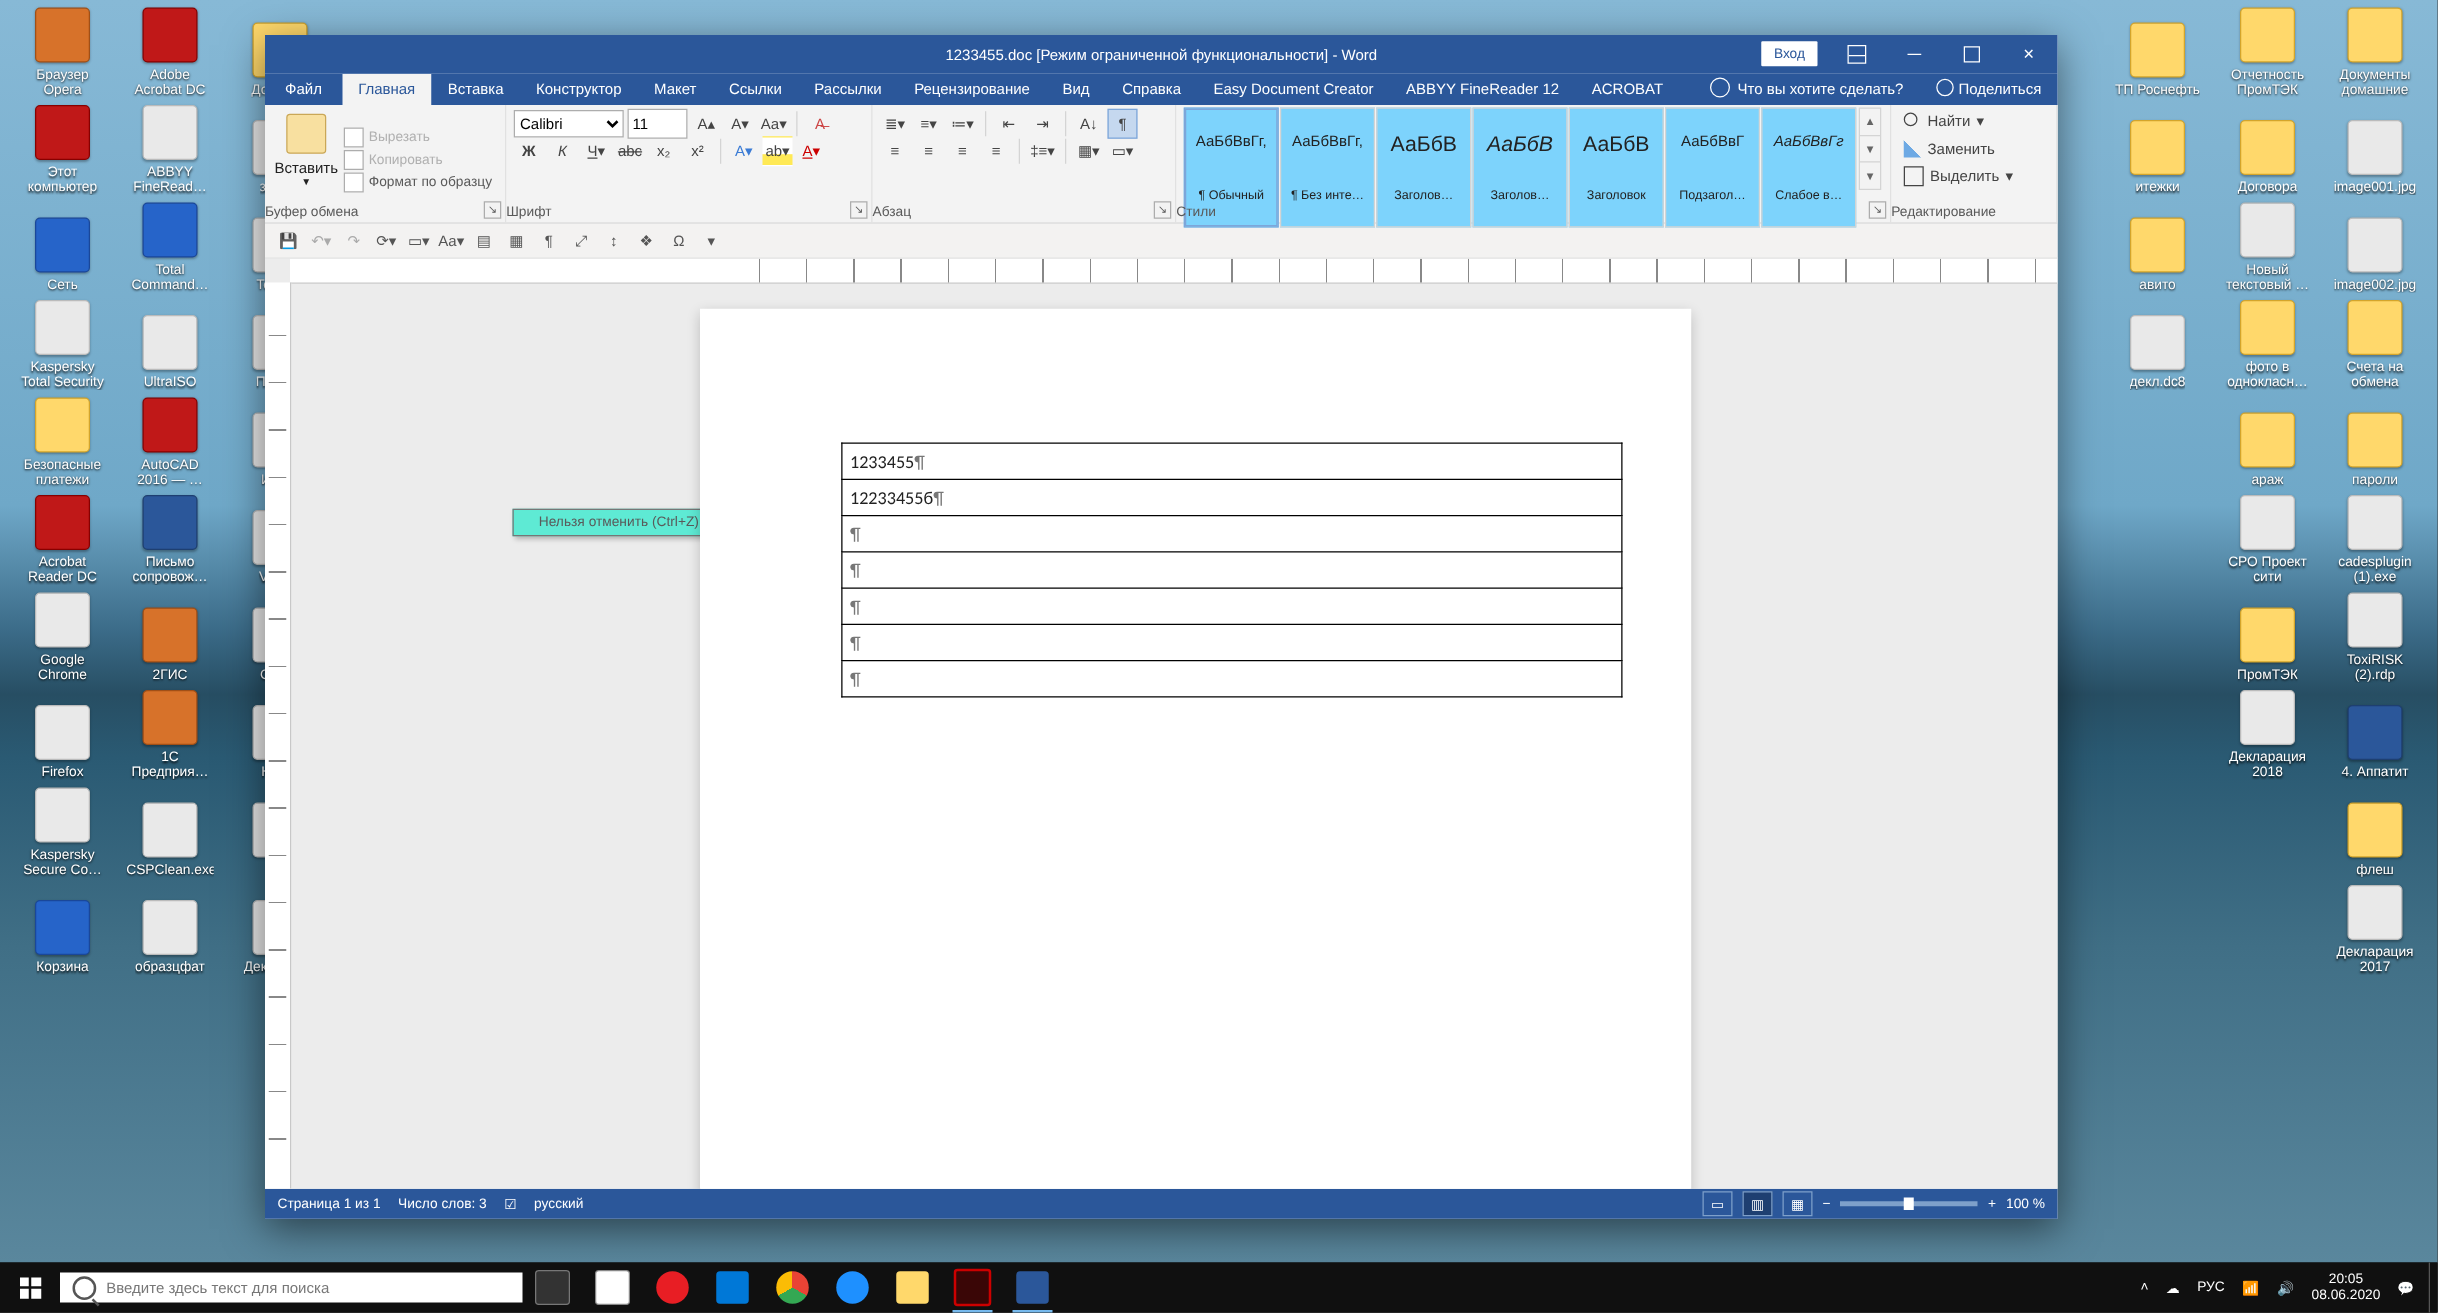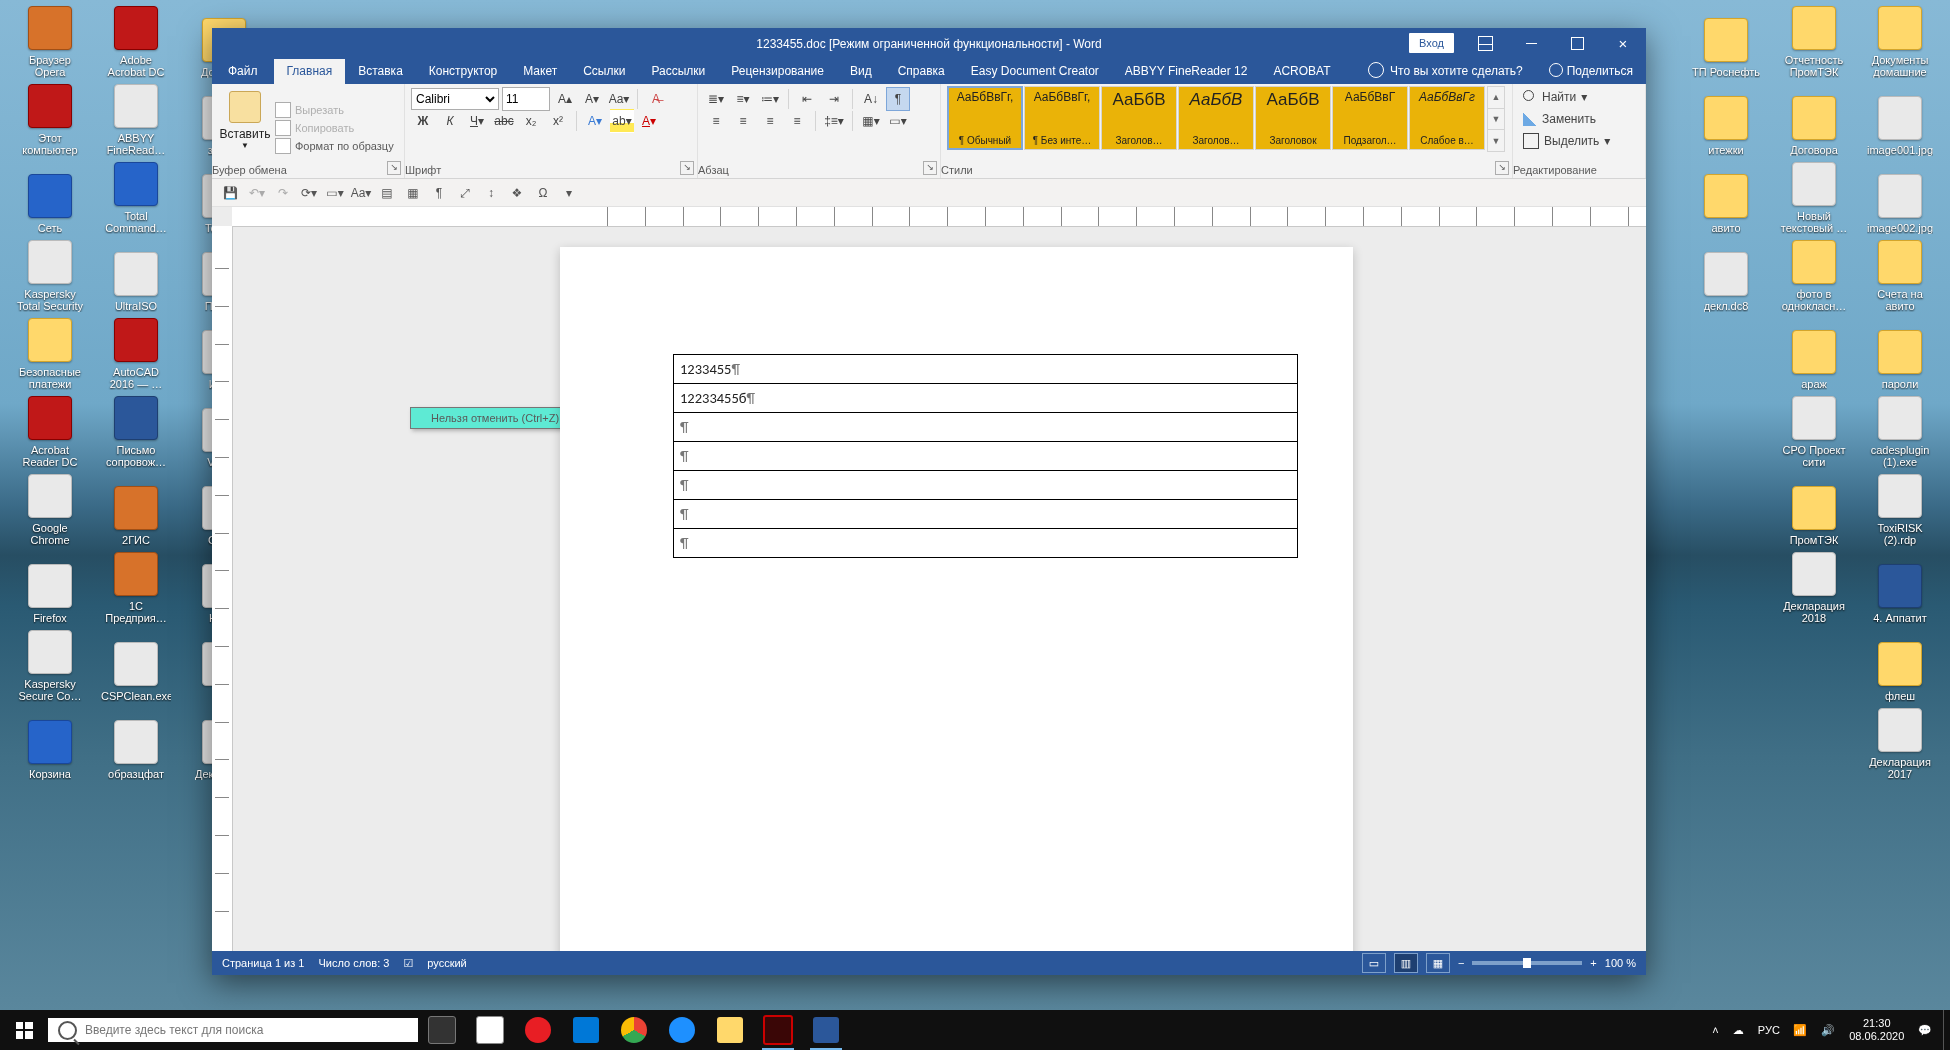--- a/index.html
+++ b/index.html
@@ -61,21 +61,21 @@
 .ribbon .tiny .ti{width:14px;height:14px;border:1px solid #adadad;background:#fff;}
 .ribbon .disabled{color:#b0b0b0;}
 .ribbon select, .ribbon input.font-size {height:22px; border:1px solid #adadad; background:#fff; font-size:12px;}
 .ribbon select.font-name{width:88px;}
 .ribbon input.font-size{width:40px; text-align:left; padding:0 3px;}
 .ribbon .iconbtn{width:22px;height:22px;border:1px solid transparent;display:inline-flex;align-items:center;justify-content:center;font-size:12px;color:#444;cursor:pointer;}
 .ribbon .iconbtn.active{background:#c5d8ef;border-color:#7da6d9;}
 .ribbon .sep{width:1px;height:20px;background:#d4d4d4;margin:0 3px;}
 
 .styles-gallery{display:flex;gap:1px;height:66px;}
-.style-item{width:70px;height:56px;border:1px solid #d4d4d4;background:#eab308;display:flex;flex-direction:column;align-items:center;justify-content:space-between;padding:3px 2px;cursor:pointer;font-size:10px;}
+.style-item{width:70px;height:56px;border:1px solid #d4d4d4;background:#7dd3fc;display:flex;flex-direction:column;align-items:center;justify-content:space-between;padding:19px 2px;cursor:pointer;font-size:10px;}
 .style-item .sample{font-size:12px;}
 .style-item.sel{border-color:#7da6d9;box-shadow:inset 0 0 0 1px #7da6d9;}
 .styles-scroll{display:flex;flex-direction:column;width:16px;margin-left:2px;border:1px solid #d4d4d4;}
 .styles-scroll div{flex:1;display:flex;align-items:center;justify-content:center;font-size:9px;color:#666;border-bottom:1px solid #d4d4d4;cursor:pointer;}
 .styles-scroll div:last-child{border-bottom:none;}
 
 .editing-col .erow{display:flex;align-items:center;gap:5px;height:22px;font-size:12px;color:#444;cursor:pointer;padding:0 4px;}
 .erow .ei{width:14px;height:14px;display:inline-block;}
 .ei.find::before{content:"";display:block;width:9px;height:9px;border:1.5px solid #444;border-radius:50%;}
 .ei.replace{background:linear-gradient(45deg,#6da9e4 50%,transparent 50%);}
@@ -260,21 +260,21 @@
       <div class="di">
         <div class="di-icon "></div>
         <div class="di-label">image001.jpg</div>
       </div>
       <div class="di">
         <div class="di-icon "></div>
         <div class="di-label">image002.jpg</div>
       </div>
       <div class="di">
         <div class="di-icon folder"></div>
-        <div class="di-label">Счета на авито</div>
+        <div class="di-label">Счета на обмена</div>
       </div>
       <div class="di">
         <div class="di-icon folder"></div>
         <div class="di-label">пароли</div>
       </div>
       <div class="di">
         <div class="di-icon "></div>
         <div class="di-label">cadesplugin (1).exe</div>
       </div>
       <div class="di">
@@ -648,19 +648,19 @@
         <div class="underline"></div>
       </div>
   </div>
   <div class="tray">
     <div class="tcell">˄</div>
     <div class="tcell">☁</div>
     <div class="tcell">РУС</div>
     <div class="tcell">📶</div>
     <div class="tcell">🔊</div>
     <div class="tcell time">
-      <span>21:30</span>
+      <span>20:05</span>
         <span>08.06.2020</span>
     </div>
     <div class="tcell">💬</div>
     <div class="desk"></div>
   </div>
 </div>
 
 </body></html>

